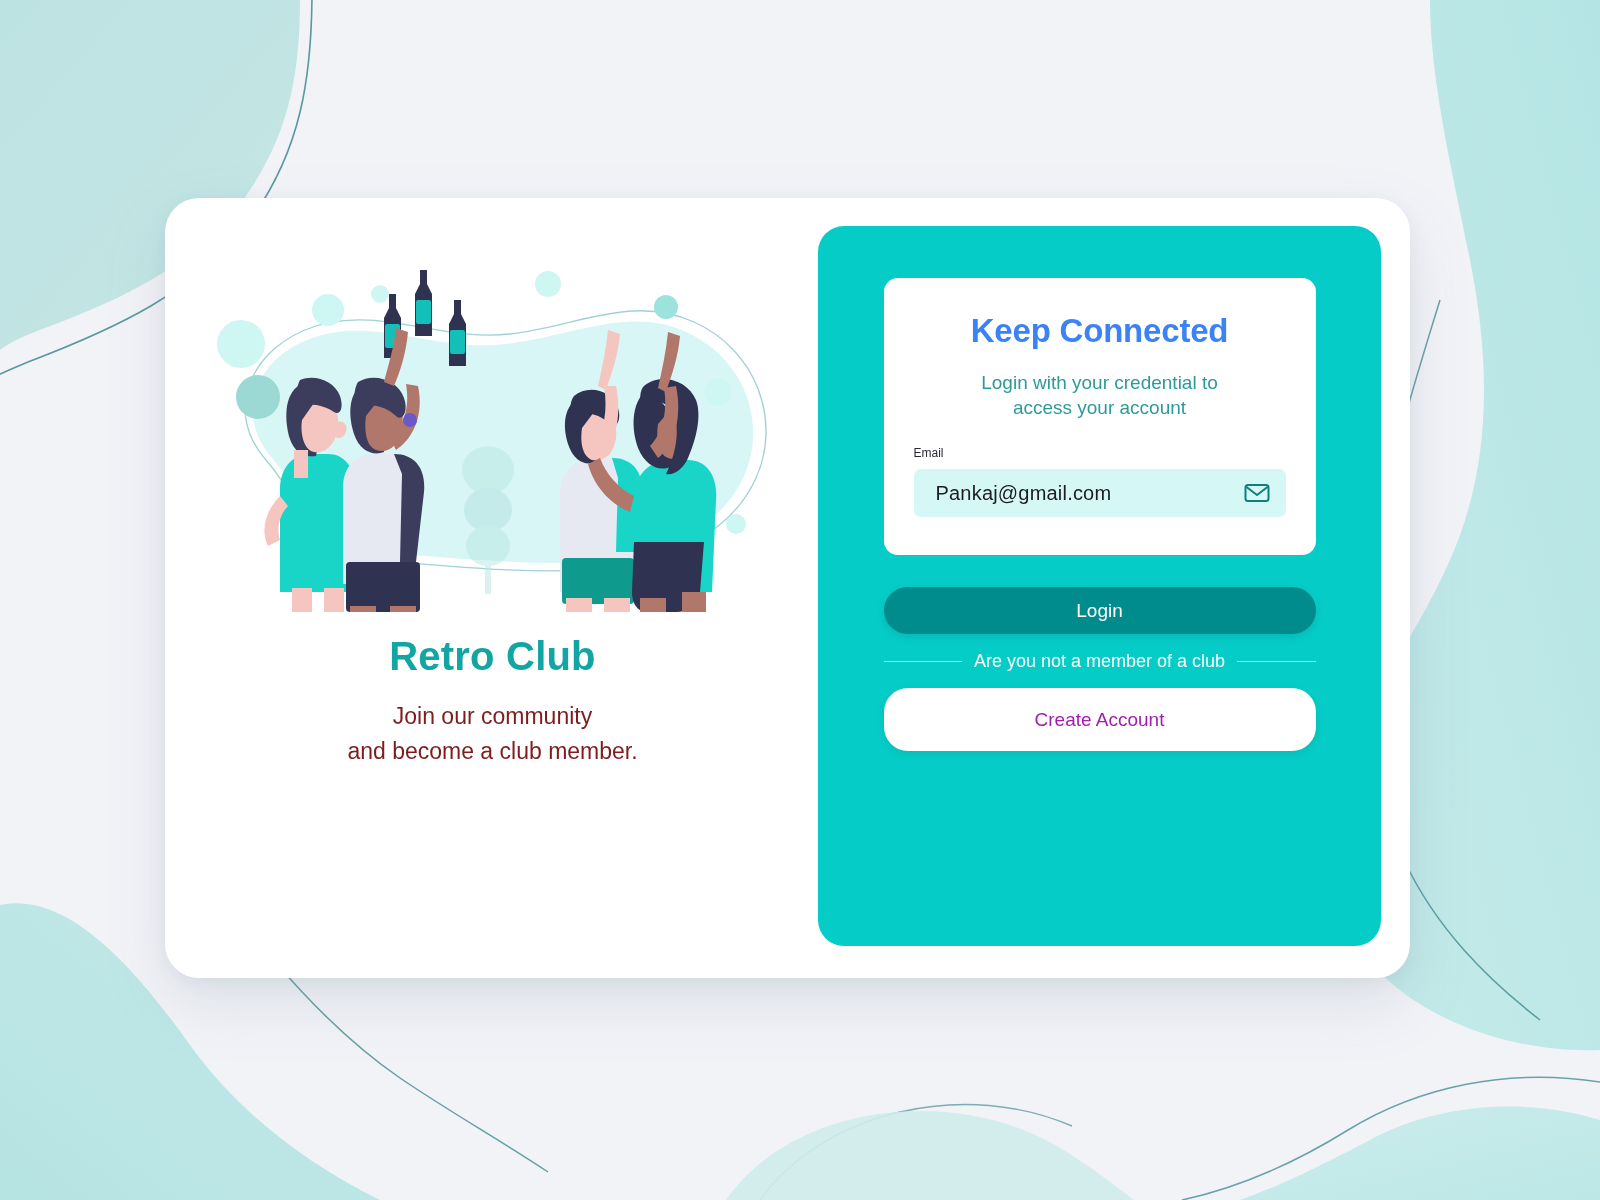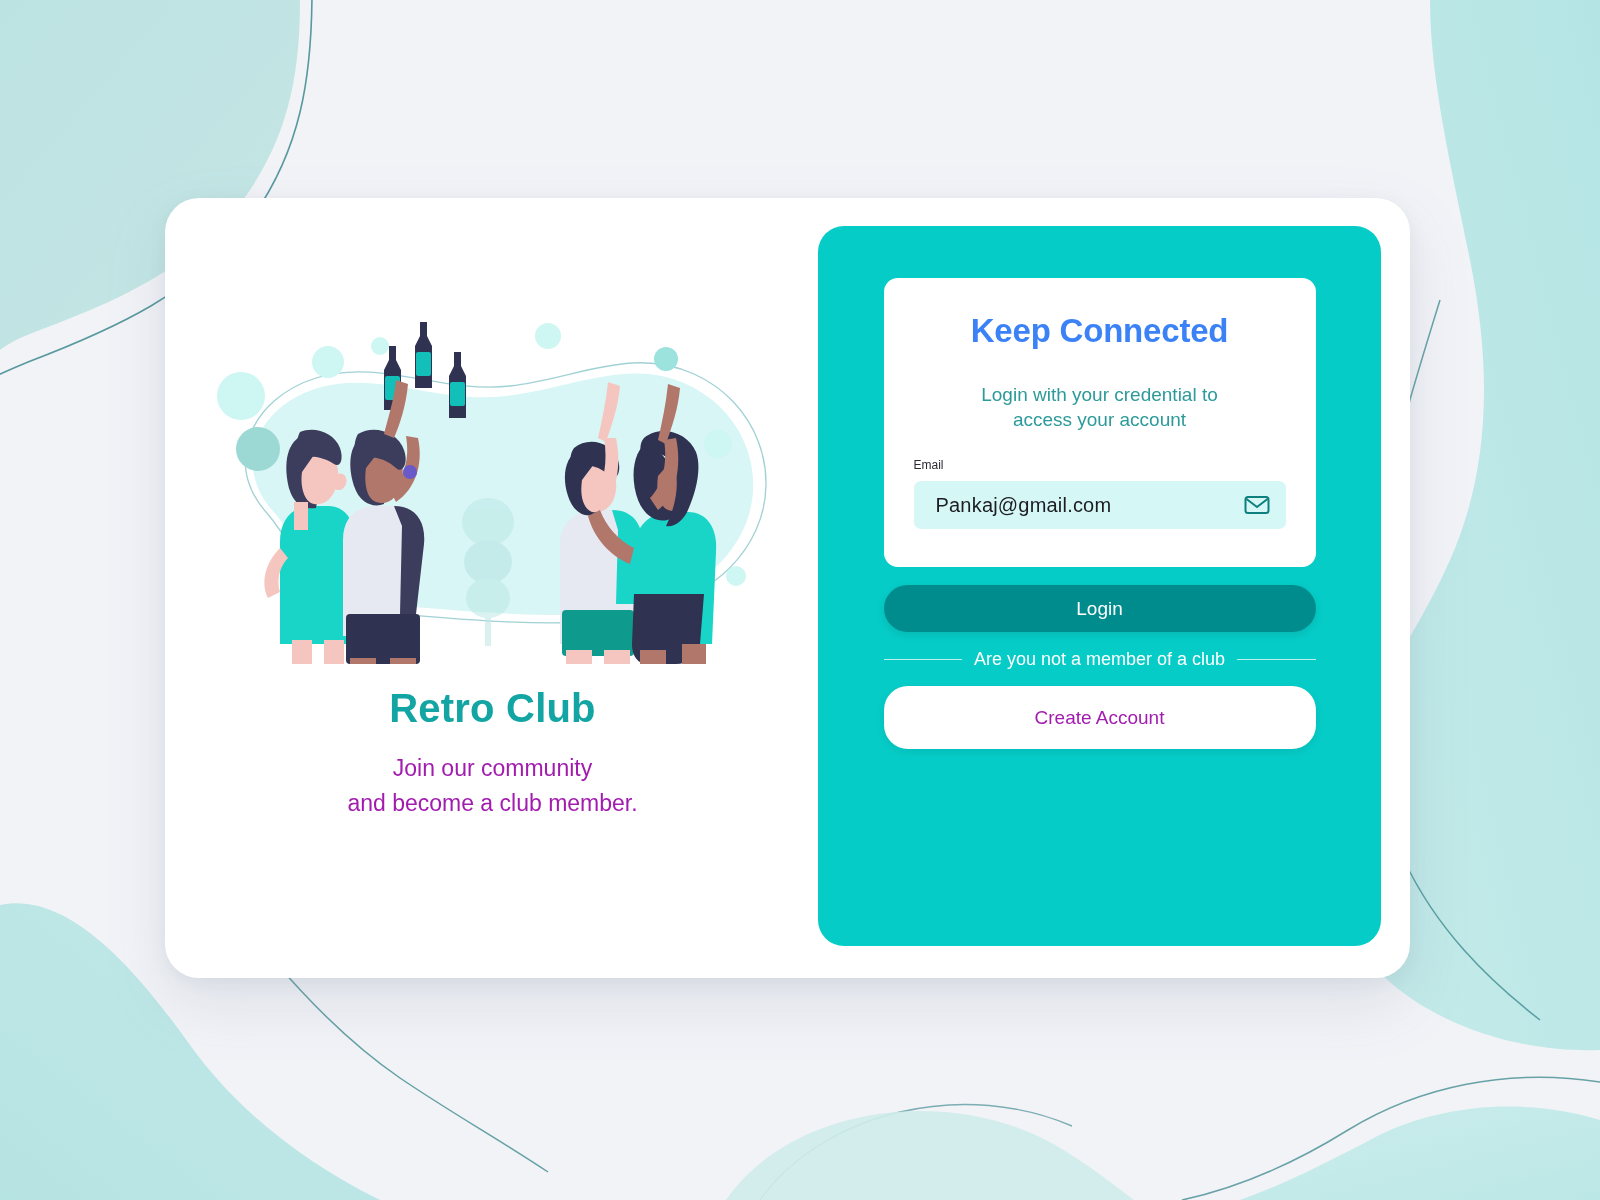--- a/index.html
+++ b/index.html
@@ -44,21 +44,21 @@
 
   
   .promo {
     position: relative;
     width: 655px;
     height: 100%;
     display: flex;
     flex-direction: column;
     align-items: center;
     justify-content: flex-start;
-    padding-top: 116px;
+    padding-top: 64px;
   }
 
   .illustration {
     width: 610px;
     height: 350px;
     display: block;
   }
 
   .promo-title {
     margin-top: 22px;
@@ -66,21 +66,21 @@
     font-weight: bold;
     color: #12A5A3;
     letter-spacing: 0.2px;
     text-align: center;
   }
 
   .promo-sub {
     margin-top: 20px;
     font-size: 23px;
     line-height: 1.5;
-    color: #a21caf;
+    color: #7f1d1d;
     text-align: center;
     font-weight: normal;
   }
 
   
   .login-panel {
     position: absolute;
     left: 818px;
     top: 226px;
     width: 563px;
@@ -102,21 +102,21 @@
 
   .form-title {
     text-align: center;
     font-size: 33px;
     font-weight: bold;
     color: #3b82f6;
     letter-spacing: -0.2px;
   }
 
   .form-subtitle {
-    margin-top: 32px;
+    margin-top: 20px;
     text-align: center;
     font-size: 19px;
     line-height: 1.32;
     color: #2D9A9A;
   }
 
   .field-group { margin-top: 26px; }
   .field-group.second { margin-top: 22px; }
 
   .field-label {
@@ -174,21 +174,21 @@
     margin-top: 18px;
     text-align: right;
     font-size: 18px;
     color: #2A2A33;
     cursor: pointer;
   }
 
   
   .actions {
     width: 432px;
-    margin-top: 18px;
+    margin-top: 32px;
     display: flex;
     flex-direction: column;
     align-items: center;
   }
 
   .login-btn {
     width: 100%;
     height: 47px;
     border: none;
     border-radius: 24px;

